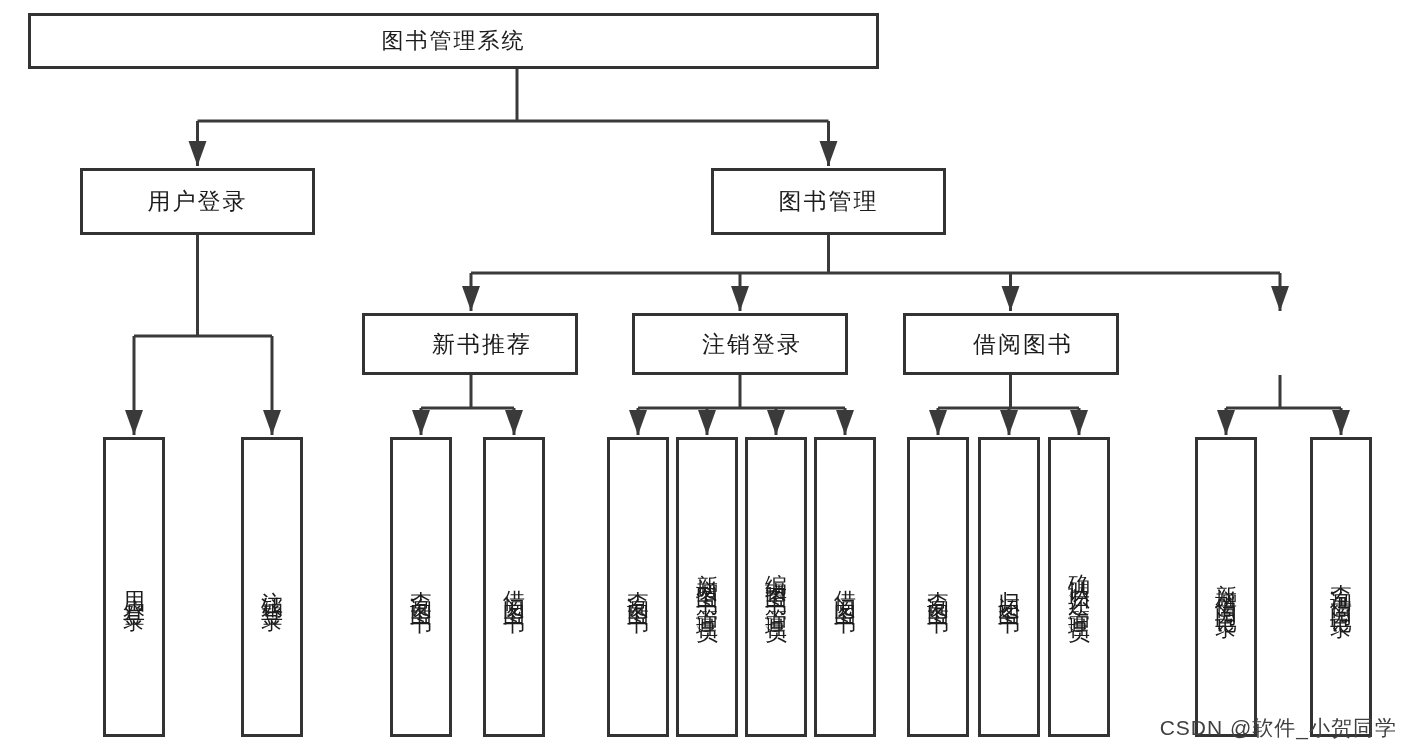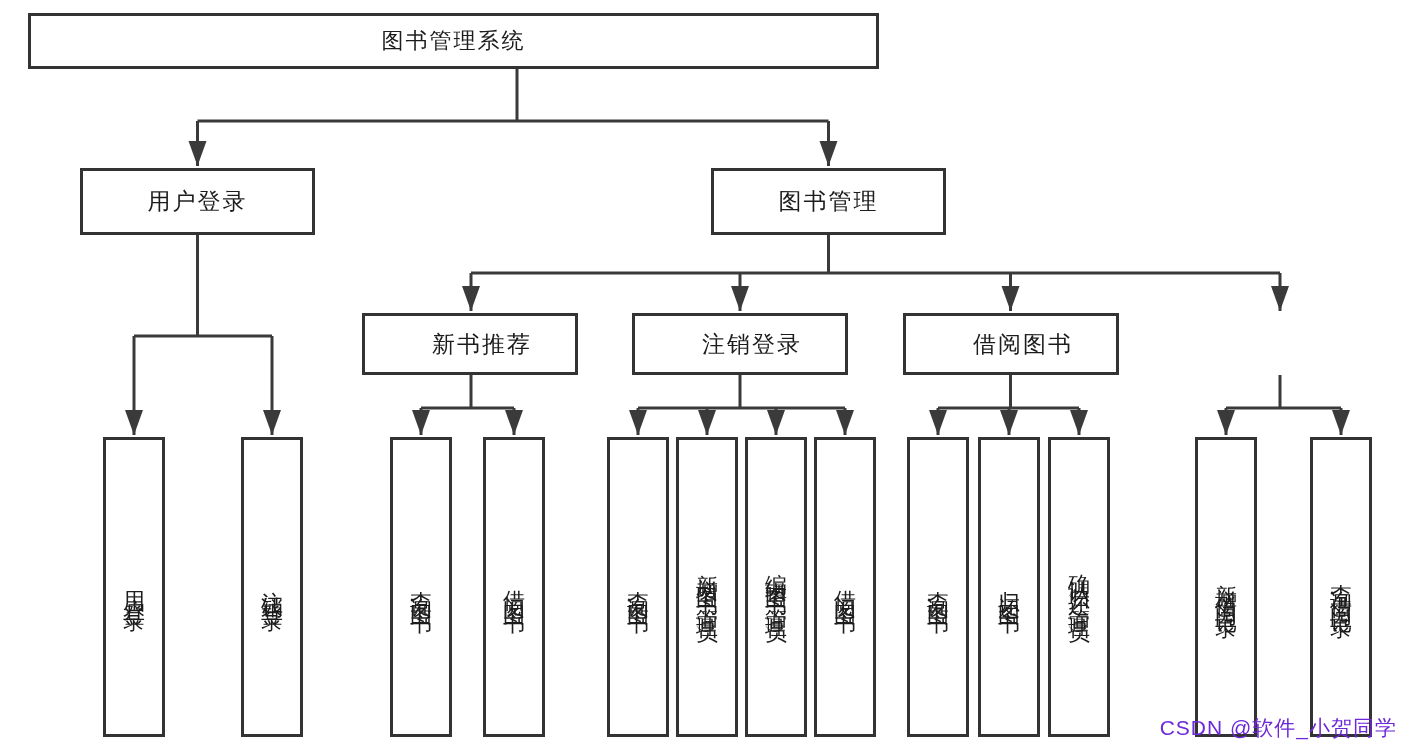--- a/index.html
+++ b/index.html
@@ -46,21 +46,21 @@
     font-size: 22px;
     letter-spacing: 7px;
     line-height: 1;
   }
   .watermark {
     position: absolute;
     right: 8px;
     bottom: 5px;
     font-size: 21px;
     letter-spacing: 1px;
-    color: #6d28d9;
+    color: #404040;
     z-index: 5;
     white-space: nowrap;
   }
 </style>
 </head>
 <body>
 
 <div class="canvas">
 
   <svg width="1405" height="747" viewBox="0 0 1405 747">

